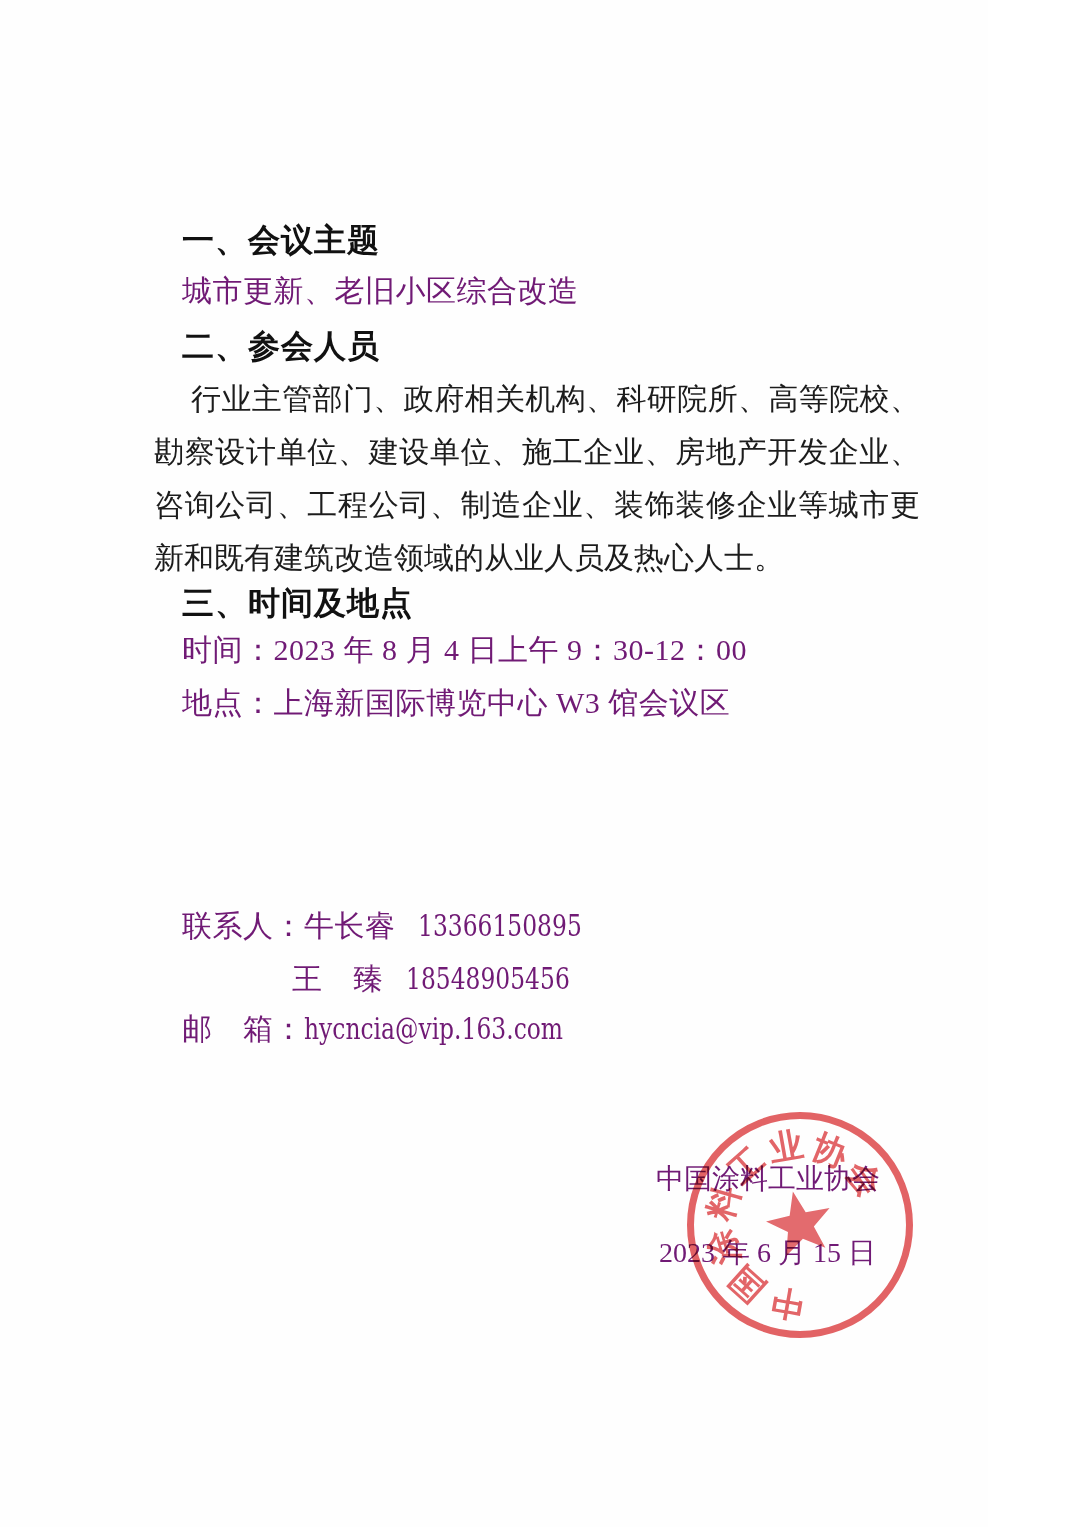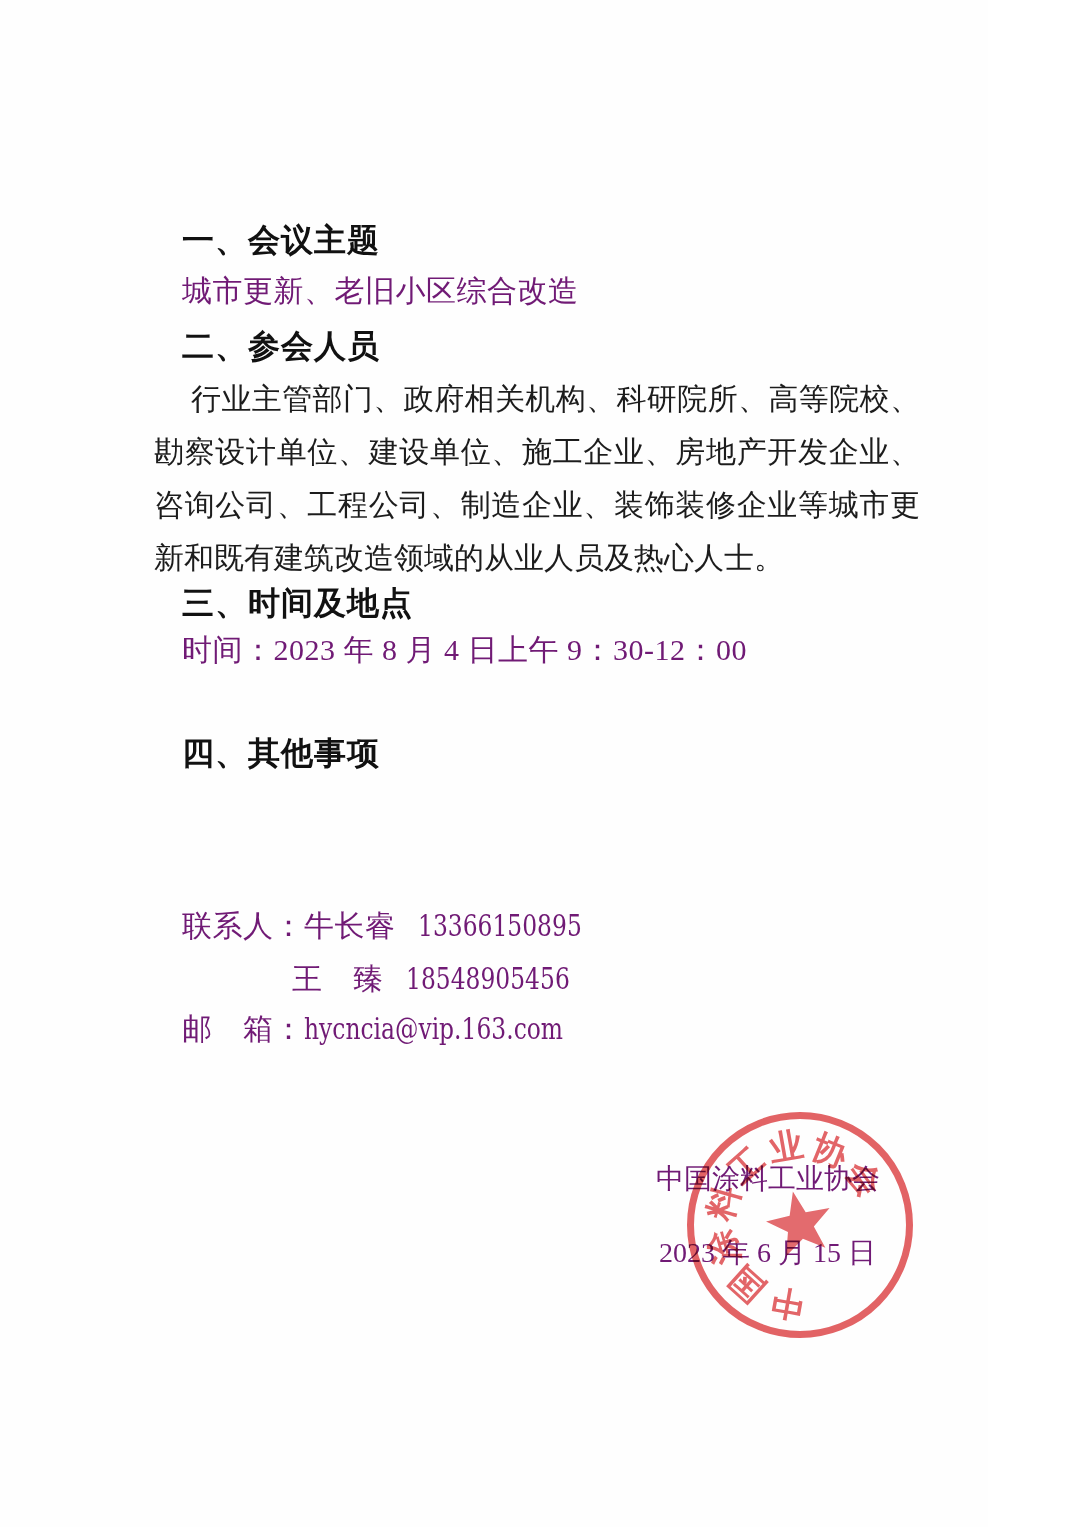--- a/index.html
+++ b/index.html
@@ -78,22 +78,22 @@
 <div class="page">
 
   <div class="h" style="top:221px">一、会议主题</div>
   <div class="t" style="top:272px">城市更新、老旧小区综合改造</div>
 
   <div class="h" style="top:327px">二、参会人员</div>
   <div class="para" style="top:372px">行业主管部门、政府相关机构、科研院所、高等院校、勘察设计单位、建设单位、施工企业、房地产开发企业、咨询公司、工程公司、制造企业、装饰装修企业等城市更新和既有建筑改造领域的从业人员及热心人士。</div>
 
   <div class="h" style="top:584px">三、时间及地点</div>
   <div class="t" style="top:631px">时间：2023 年 8 月 4 日上午 9：30-12：00</div>
+  <div class="t" style="top:684px">地点：上海新国际博览中心 W3 馆会议区</div>
 
-  <div class="h" style="top:734px">四、其他事项</div>
 
 
   <div class="t" style="top:907px">
     <span>联系人：</span><span>牛长睿</span><span class="num phone">13366150895</span>
   </div>
 
   <div class="t" style="top:960px;left:292px">
     <span>王　臻</span><span class="num phone">18548905456</span>
   </div>
 

